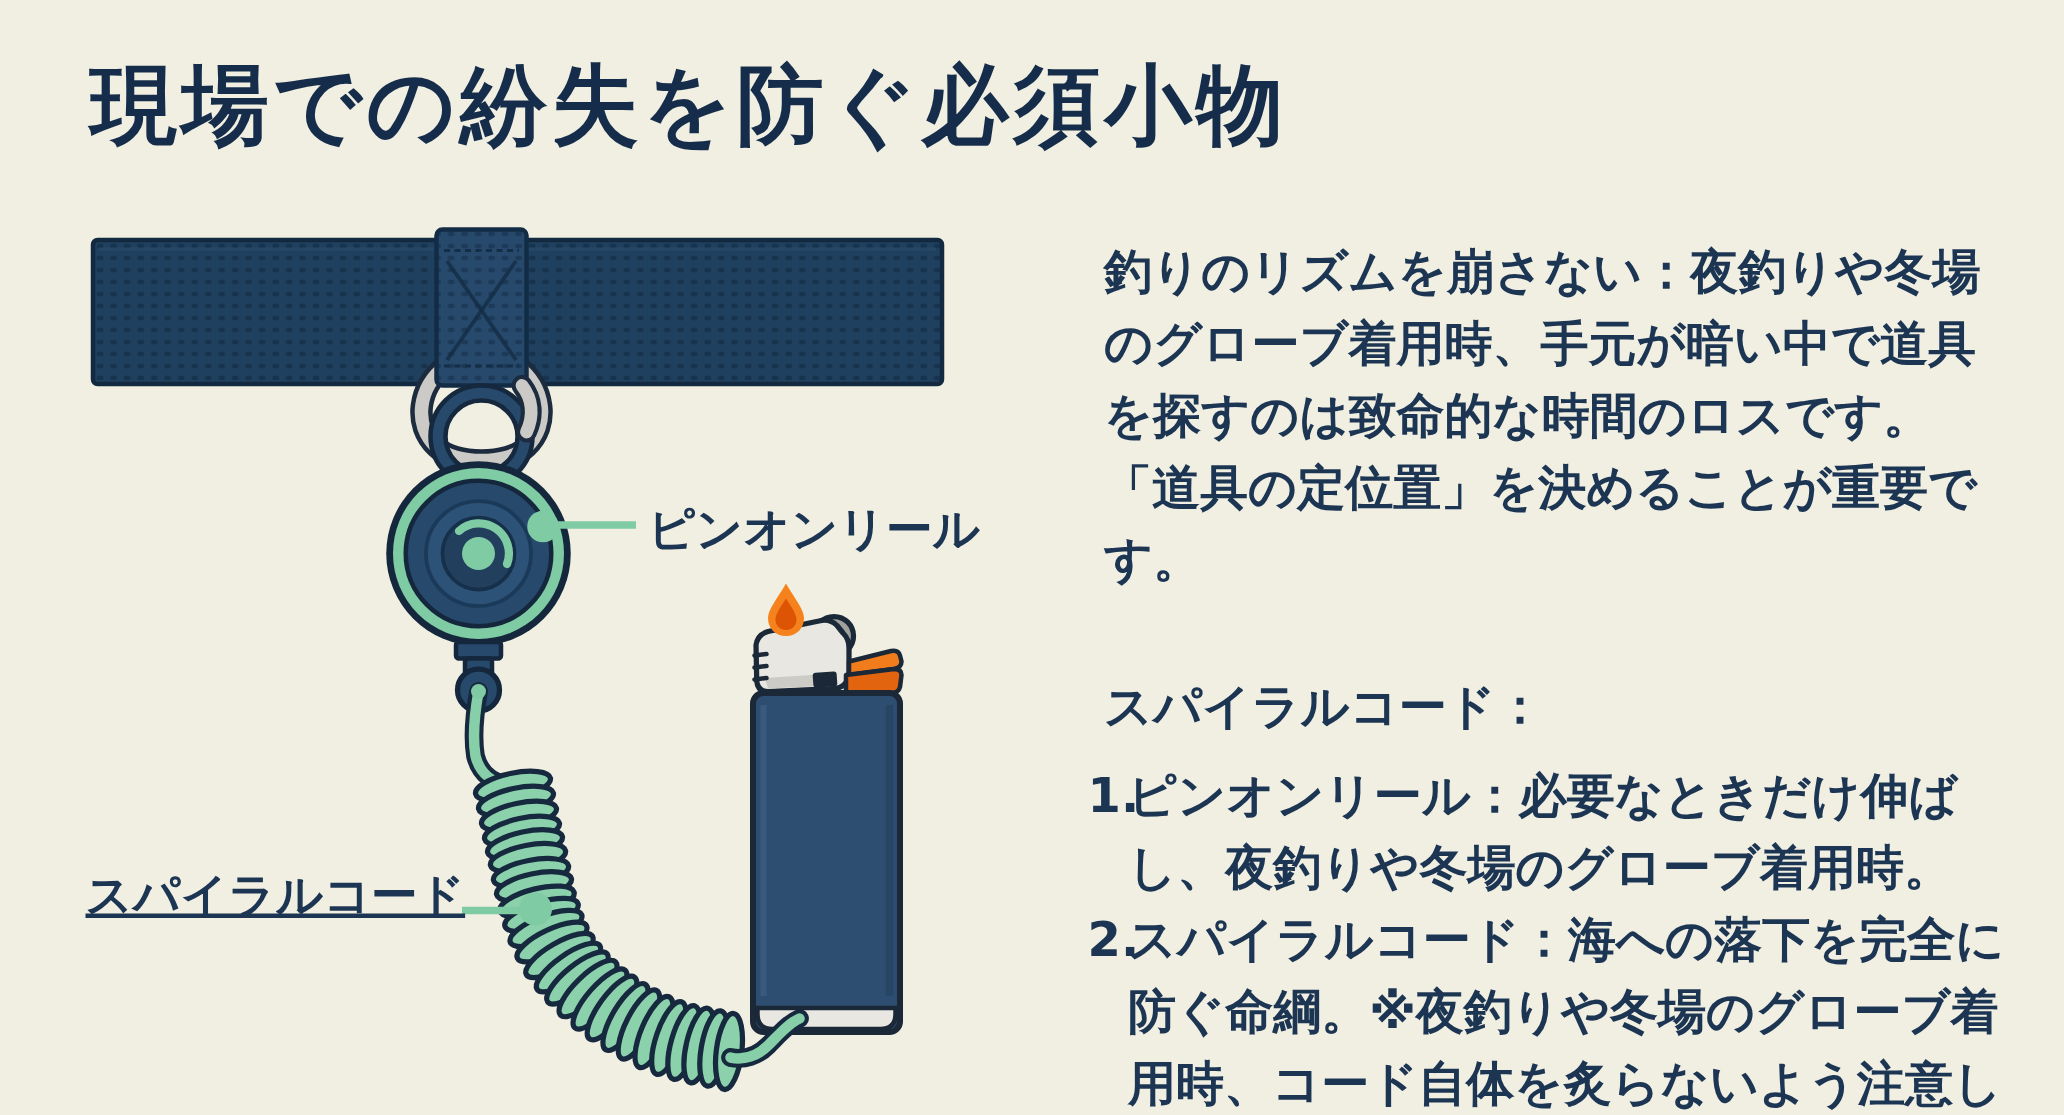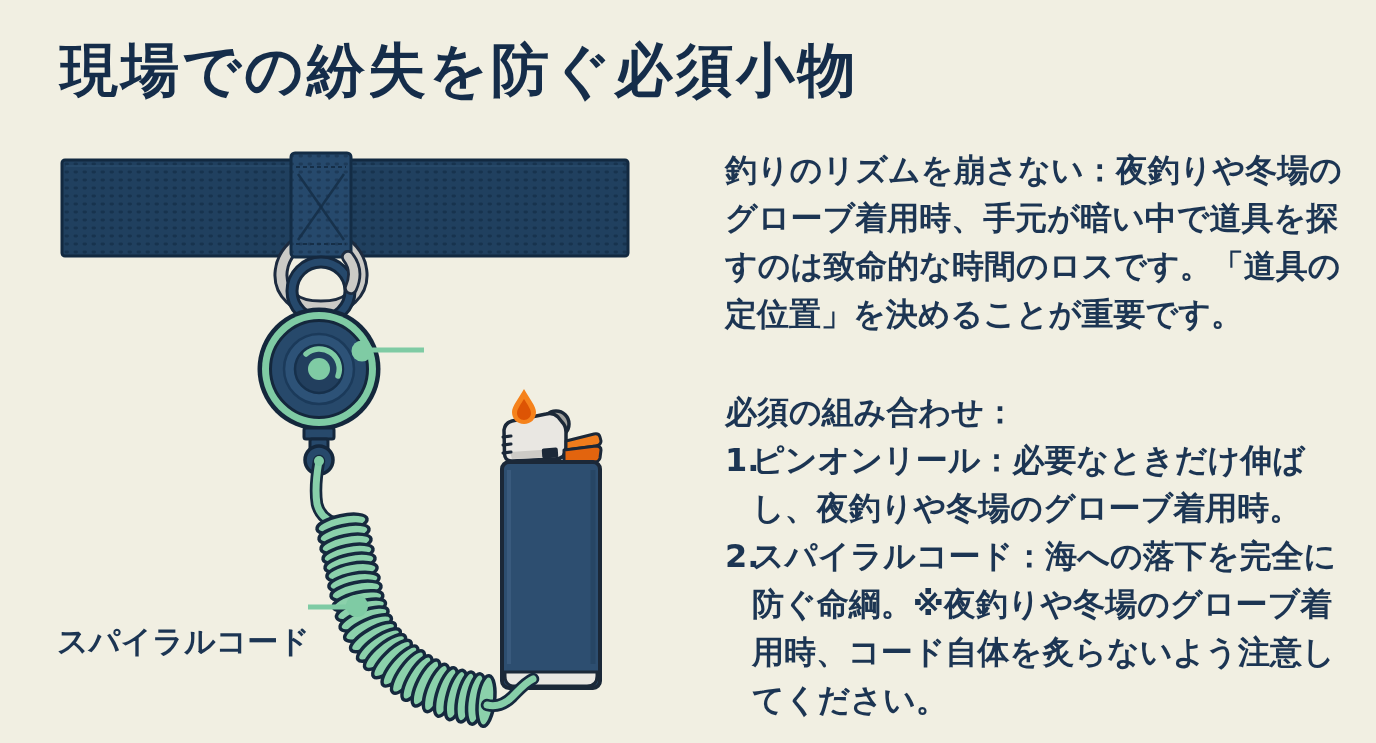--- a/index.html
+++ b/index.html
@@ -14,26 +14,26 @@
   .title{
     position:absolute;left:60px;top:34px;margin:0;
     font-size:58px;line-height:72px;font-weight:900;
     letter-spacing:3px;color:#152d4a;white-space:nowrap;
   }
   .stage{position:absolute;left:0;top:0;width:1345px;height:743px;}
   .diagram-label{
     position:absolute;font-size:31px;font-weight:bold;color:#1c3553;white-space:nowrap;
   }
   .label-reel{left:432px;top:332px;}
-  .label-cord{left:57px;top:621px;}
+  .label-cord{left:57px;top:576px;text-decoration:underline;}
   .copy{
     position:absolute;left:725px;top:146px;width:620px;
     font-size:32px;line-height:48px;font-weight:bold;color:#1c3553;
   }
-  .copy p{margin:0;}
+  .copy p{margin:11px;}
   .combo{margin-top:50px;}
   .list-item{display:flex;align-items:flex-start;}
   .list-item .num{width:27px;flex:0 0 27px;}
   .list-item .itext{width:590px;}
 </style>
 </head>
 <body>
 
 <main class="stage">
 
@@ -157,26 +157,27 @@
     <g>
       <line x1="372" y1="350" x2="424" y2="350" stroke="#7fcba4" stroke-width="5"></line>
       <circle cx="362" cy="351" r="10.5" fill="#7fcba4"></circle>
     </g>
     <g>
       <line x1="308" y1="607" x2="350" y2="607" stroke="#7fcba4" stroke-width="5"></line>
       <circle cx="357" cy="606" r="11" fill="#7fcba4"></circle>
     </g>
   </svg>
 
+  <span class="diagram-label label-reel">ピンオンリール</span>
   <span class="diagram-label label-cord">スパイラルコード</span>
 
   <section class="copy">
     <p>釣りのリズムを崩さない：夜釣りや冬場のグローブ着用時、手元が暗い中で道具を探すのは致命的な時間のロスです。「道具の定位置」を決めることが重要です。</p>
     <div class="combo">
-      <p>必須の組み合わせ：</p>
+      <p>スパイラルコード：</p>
       <div class="list-item">
         <span class="num">1.</span>
         <span class="itext">ピンオンリール：必要なときだけ伸ばし、夜釣りや冬場のグローブ着用時。</span>
       </div>
       <div class="list-item">
         <span class="num">2.</span>
         <span class="itext">スパイラルコード：海への落下を完全に防ぐ命綱。※夜釣りや冬場のグローブ着用時、コード自体を炙らないよう注意してください。</span>
       </div>
     </div>
   </section>

